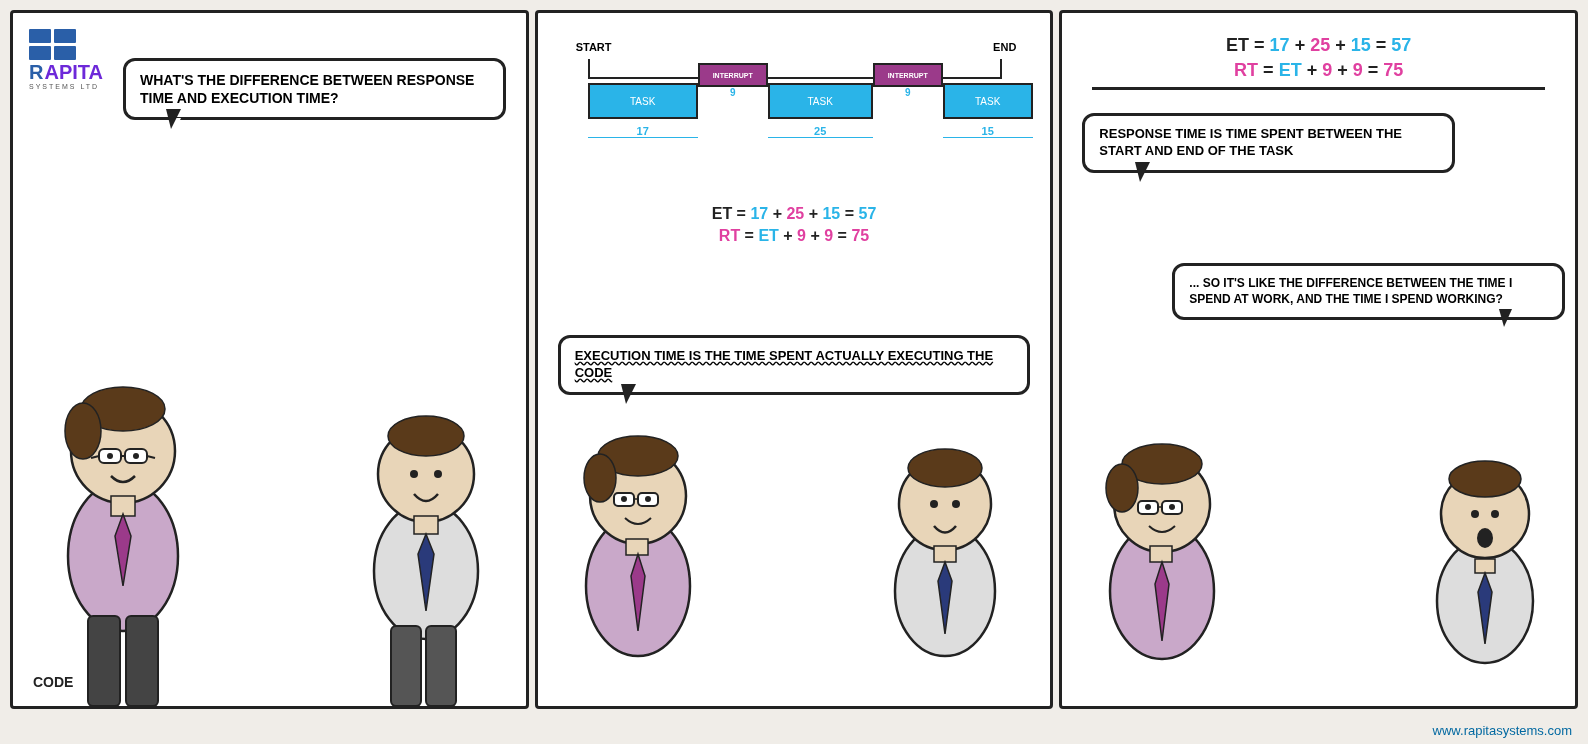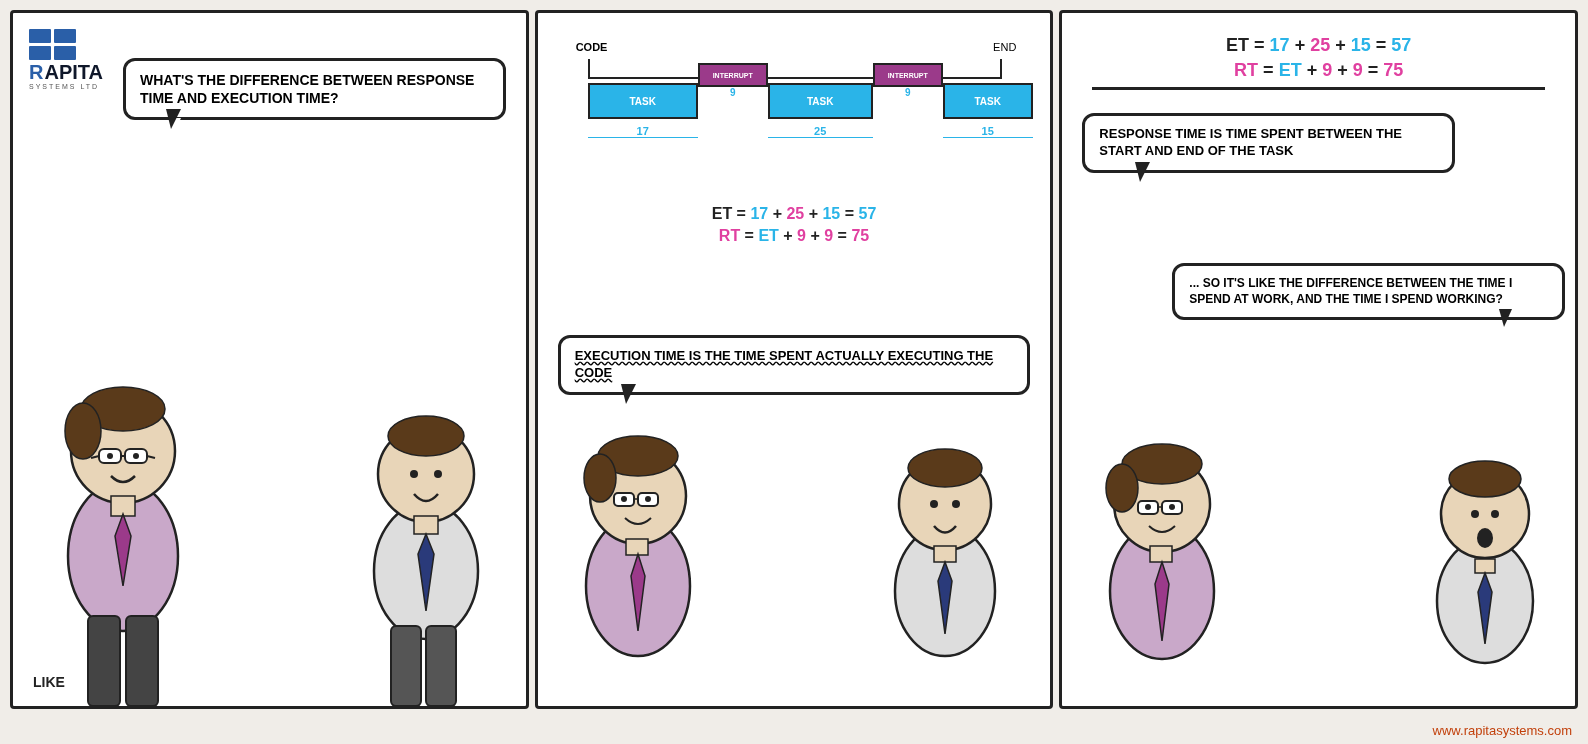--- a/index.html
+++ b/index.html
@@ -25,21 +25,21 @@
       border-radius: 4px;
       flex: 1;
       position: relative;
       overflow: hidden;
     }
     .footer {
       text-align: right;
       padding: 4px 16px 6px 16px;
       font-family: Arial, sans-serif;
       font-size: 13px;
-      color: #c2410c;
+      color: #0369a1;
     }
 
     
     .panel1-logo {
       position: absolute;
       top: 16px;
       left: 16px;
       width: 90px;
     }
     .rapita-logo {
@@ -139,21 +139,21 @@
       right: 30px;
     }
     .task-bar {
       position: absolute;
       background: #2ab4e8;
       border: 2px solid #222;
       display: flex;
       align-items: center;
       justify-content: center;
       font-size: 10px;
-      font-weight: 700;
+      font-weight: 400;
       color: white;
       font-family: 'Arial Black', Arial, sans-serif;
     }
     .interrupt-bar {
       position: absolute;
       background: #9b3a8a;
       border: 2px solid #222;
       display: flex;
       align-items: center;
       justify-content: center;
@@ -244,21 +244,21 @@
 
     <div class="panel1-logo rapita-logo">
       <div class="rapita-grid">
         <div class="rapita-block"></div>
         <div class="rapita-block"></div>
         <div class="rapita-block"></div>
         <div class="rapita-block"></div>
       </div>
       <div style="display:flex;gap:0px;">
         <span class="rapita-text-r" style="font-size:20px;font-weight:900;color:#2a5fa8;">R</span>
-        <span class="rapita-text-apita" style="font-size:20px;font-weight:900;color:#0f172a;">APITA</span>
+        <span class="rapita-text-apita" style="font-size:20px;font-weight:900;color:#6d28d9;">APITA</span>
       </div>
       <div class="rapita-subtitle">SYSTEMS LTD</div>
     </div>
 
     <div class="speech-bubble p1-bubble">
       <div class="p1-bubble-inner">WHAT'S THE DIFFERENCE BETWEEN RESPONSE TIME AND EXECUTION TIME?</div>
     </div>
 
     <svg class="character" style="position:absolute;bottom:0;left:10px;" width="200" height="430">
 
@@ -302,29 +302,29 @@
       <path d="M78 178 Q90 192 102 178" stroke="#222" stroke-width="2.5" fill="none"></path>
 
       <rect x="78" y="200" width="24" height="18" fill="#e8d5b8" stroke="#222" stroke-width="1.5"></rect>
 
       <polygon points="90,218 82,238 90,295 98,238" fill="#2a3a7a" stroke="#222" stroke-width="1.5"></polygon>
 
       <rect x="55" y="310" width="30" height="80" rx="5" fill="#555" stroke="#222" stroke-width="2"></rect>
       <rect x="90" y="310" width="30" height="80" rx="5" fill="#555" stroke="#222" stroke-width="2"></rect>
     </svg>
 
-    <div class="nick-label">LIKE</div>
+    <div class="nick-label">CODE</div>
   </div>
 
   <div class="panel">
     <div class="diagram-area">
 
       <div style="position:relative; height:160px; margin-top:10px;">
-        <span style="position:absolute;top:0;left:8px;font-size:11px;font-weight:900;font-family:'Arial Black',Arial,sans-serif;">CODE</span>
-        <span style="position:absolute;top:0;right:4px;font-size:11px;font-weight:400;font-family:'Arial Black',Arial,sans-serif;">END</span>
+        <span style="position:absolute;top:0;left:8px;font-size:11px;font-weight:900;font-family:'Arial Black',Arial,sans-serif;">START</span>
+        <span style="position:absolute;top:0;right:4px;font-size:11px;font-weight:700;font-family:'Arial Black',Arial,sans-serif;">END</span>
 
         <div style="position:absolute;top:18px;left:20px;width:2px;height:20px;background:#222;"></div>
 
         <div style="position:absolute;top:18px;right:18px;width:2px;height:20px;background:#222;"></div>
 
         <div style="position:absolute;top:36px;left:20px;right:18px;height:2px;background:#222;"></div>
 
         <div class="task-bar" style="left:20px;top:42px;width:110px;height:36px;">
           <span>TASK</span>
         </div>

